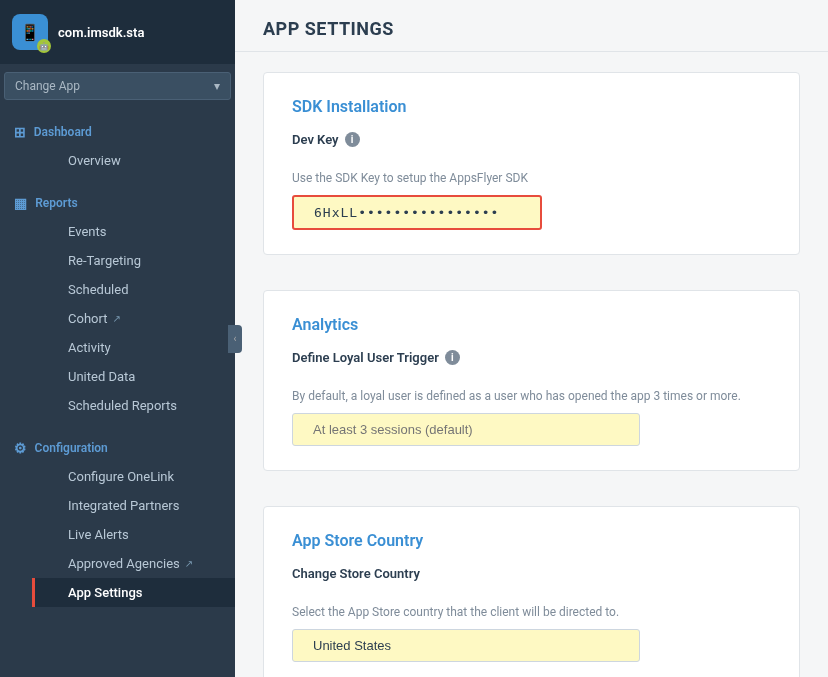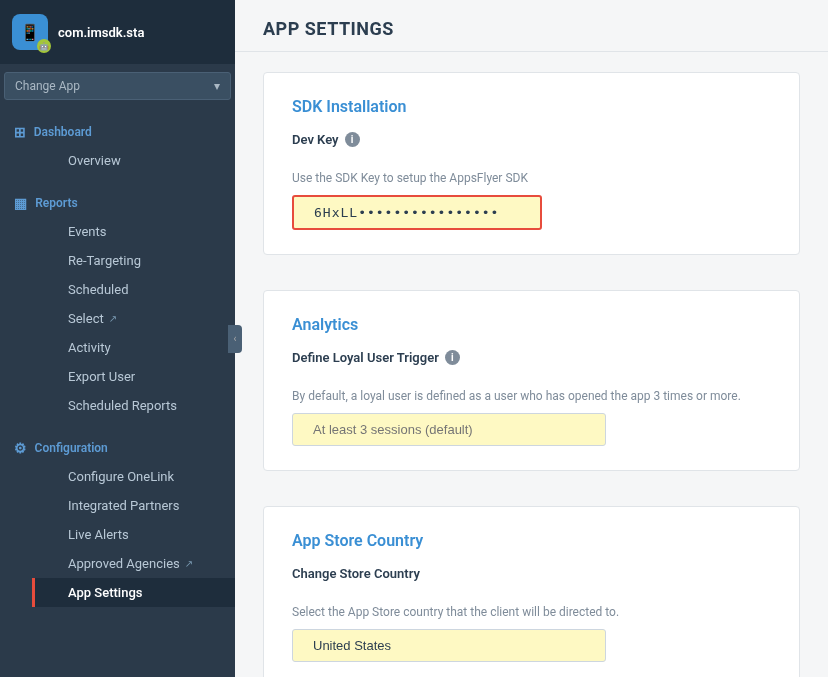--- a/index.html
+++ b/index.html
@@ -160,21 +160,21 @@
       padding: 8px 20px;
       border: 2px solid #e74c3c;
       border-radius: 3px;
       font-size: 13px;
       color: #2c3e50;
       background: #fef9c3;
       outline: none;
     }
     .text-input.normal {
       border: 1px solid #cdd6df;
-      width: 314px;
+      width: 348px;
     }
     .info-icon {
       display: inline-flex;
       align-items: center;
       justify-content: center;
       width: 15px; height: 15px;
       background: #7f8c9a;
       border-radius: 50%;
       color: #fff;
       font-size: 10px;
@@ -218,28 +218,28 @@
     <div class="nav-item">
       <span>Events</span>
     </div>
     <div class="nav-item">
       <span>Re-Targeting</span>
     </div>
     <div class="nav-item">
       <span>Scheduled</span>
     </div>
     <div class="nav-item">
-      <span>Select</span>
+      <span>Cohort</span>
       <span class="ext-icon">↗</span>
     </div>
     <div class="nav-item">
       <span>Activity</span>
     </div>
     <div class="nav-item">
-      <span>Export User</span>
+      <span>United Data</span>
     </div>
     <div class="nav-item">
       <span>Scheduled Reports</span>
     </div>
   </div>
 
   <div class="nav-section">
     <div class="nav-section-header">
       <span class="section-icon">⚙</span>
       <span>Configuration</span>

